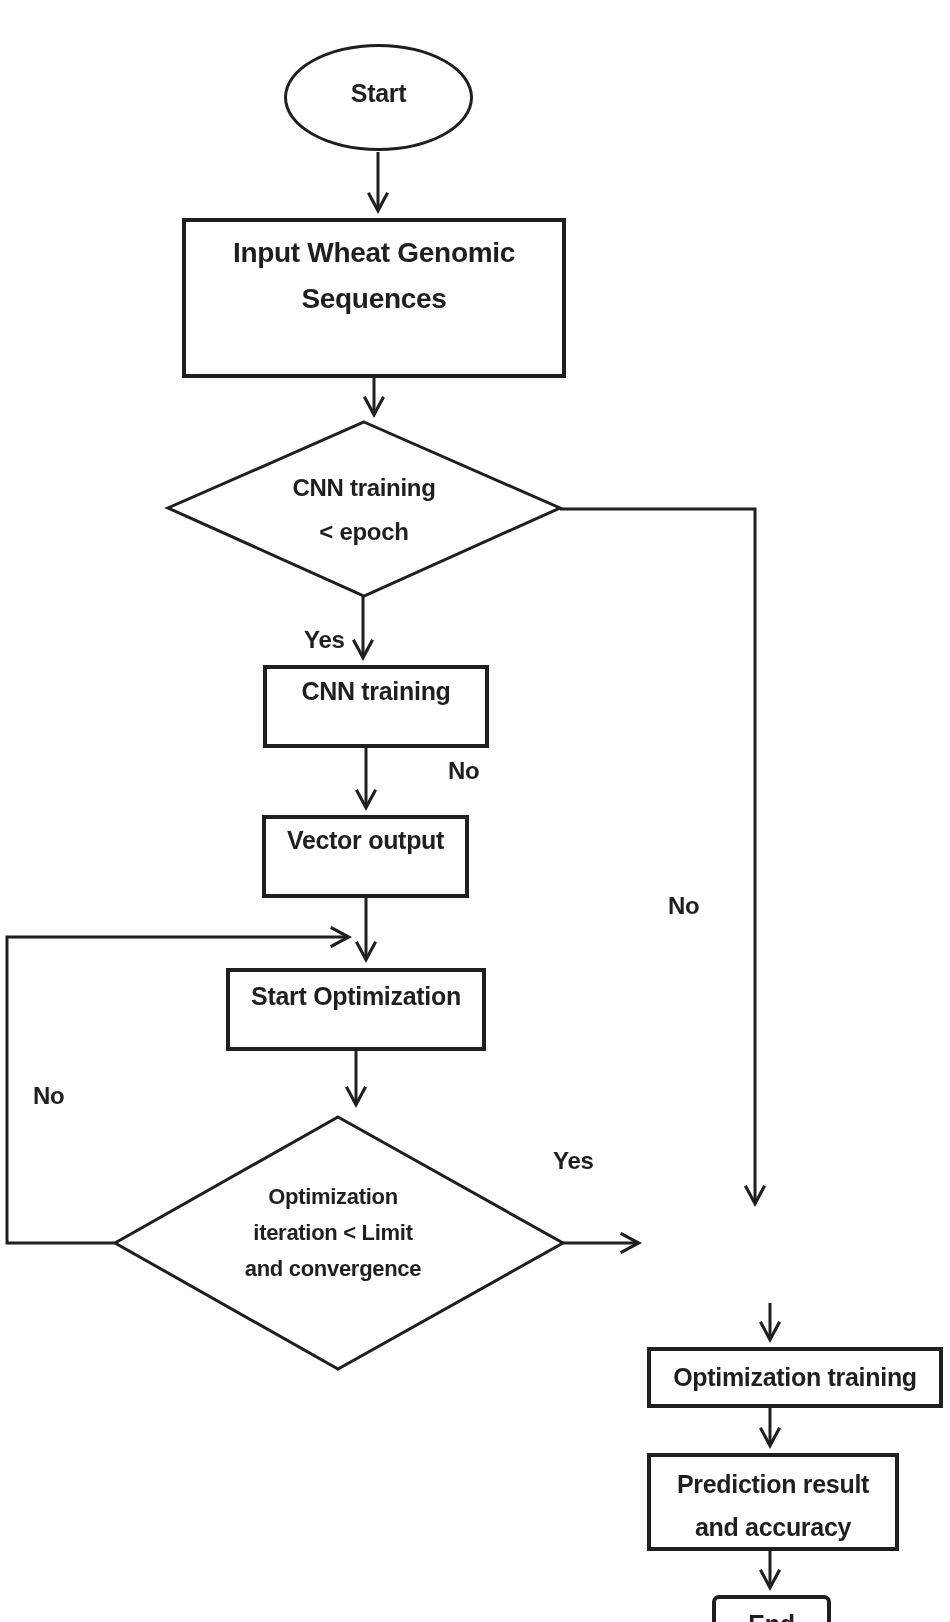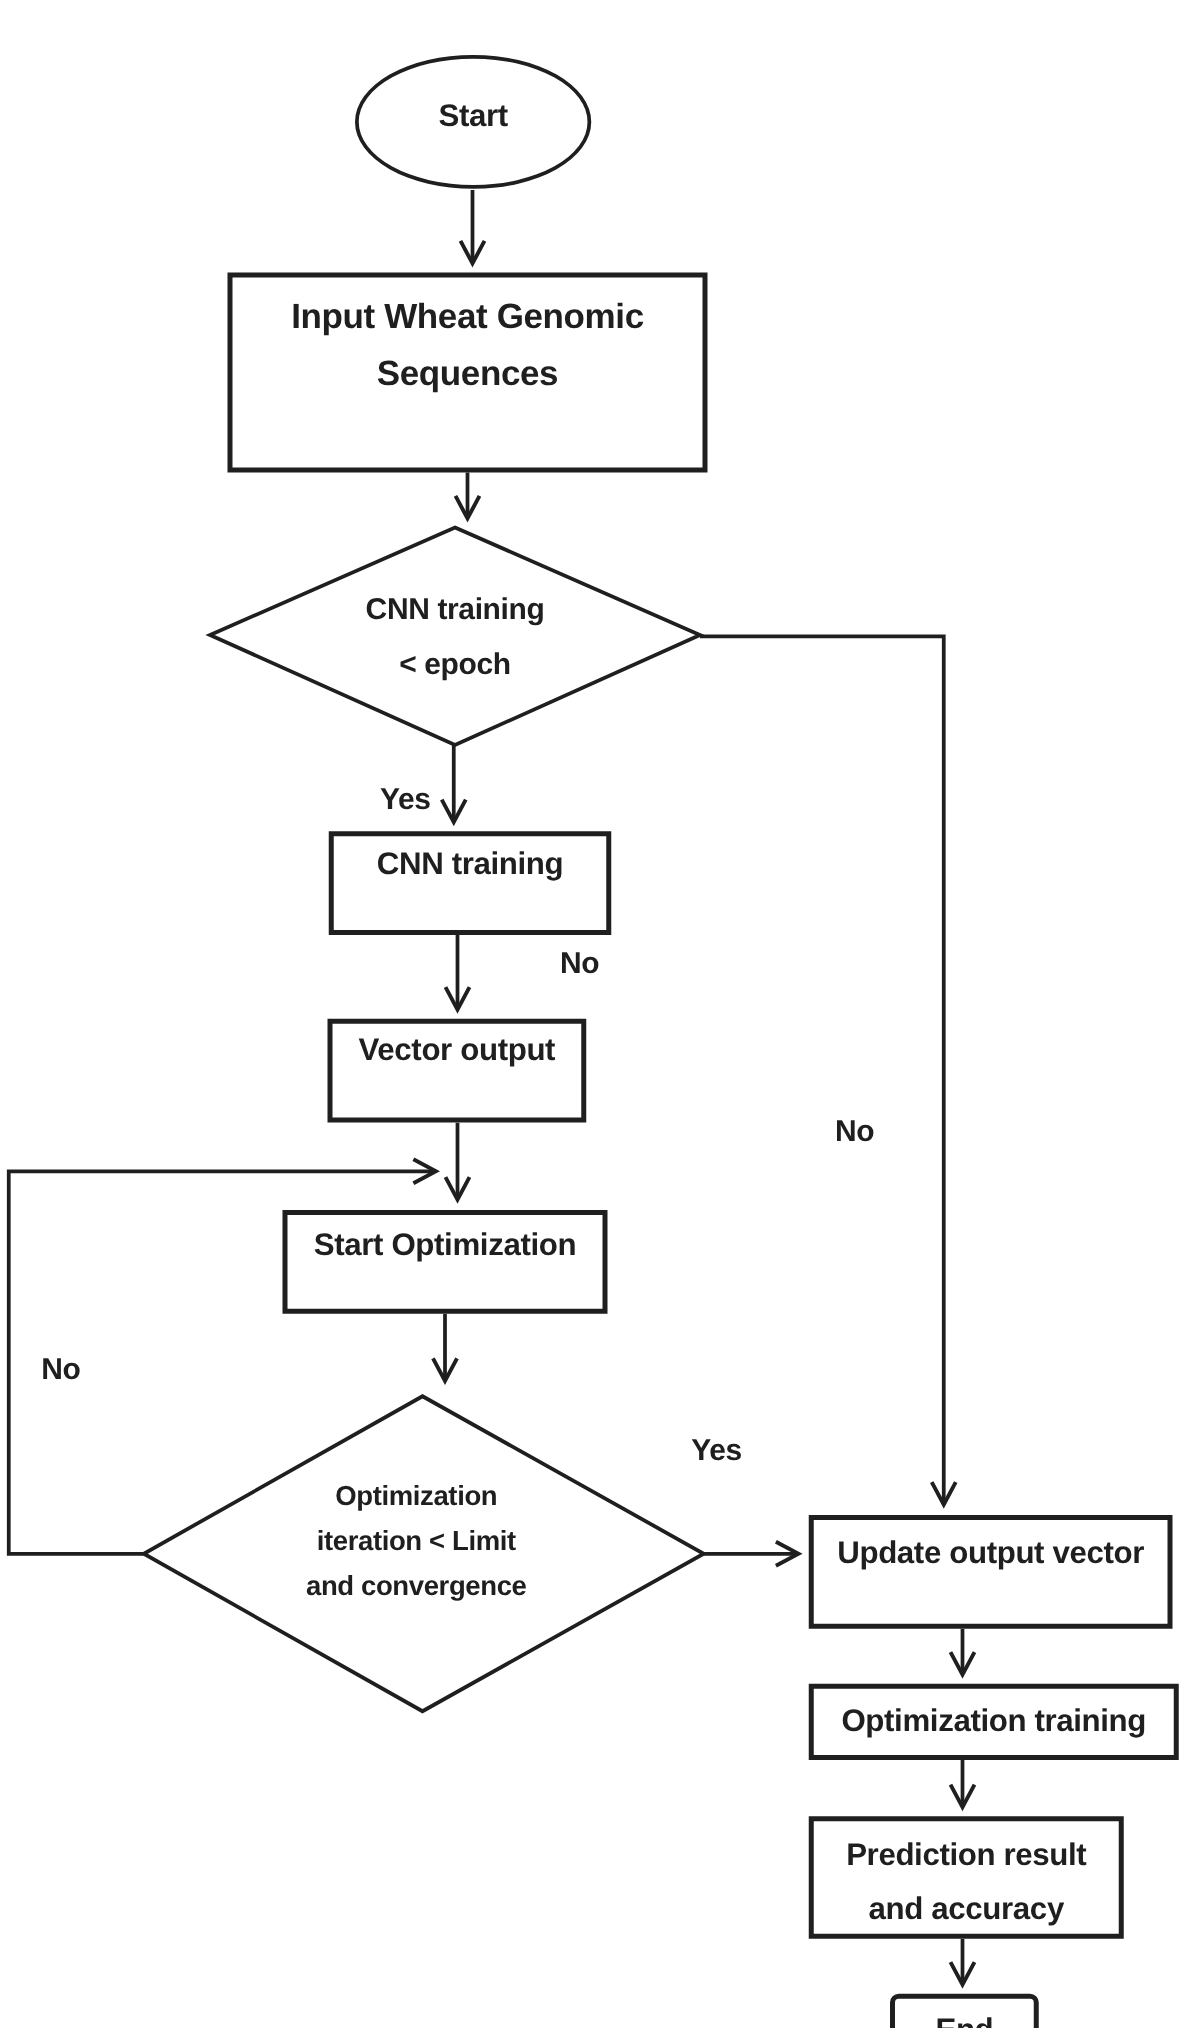--- a/index.html
+++ b/index.html
@@ -166,23 +166,20 @@
   <div class="node" id="node-insert-optimization">
     <span class="line-text">Start Optimization</span>
   </div>
 
   <div class="decision-text" id="decision2-text">
     <span class="line-text">Optimization</span>
     <span class="line-text">iteration &lt; Limit</span>
     <span class="line-text">and convergence</span>
   </div>
 
-  <div class="node" id="node-update-output">
-    <span class="line-text">Update output vector</span>
-  </div>
 
   <div class="node" id="node-optimization-testing">
     <span class="line-text">Optimization training</span>
   </div>
 
   <div class="node" id="node-prediction">
     <span class="line-text">Prediction result</span>
     <span class="line-text">and accuracy</span>
   </div>
 

